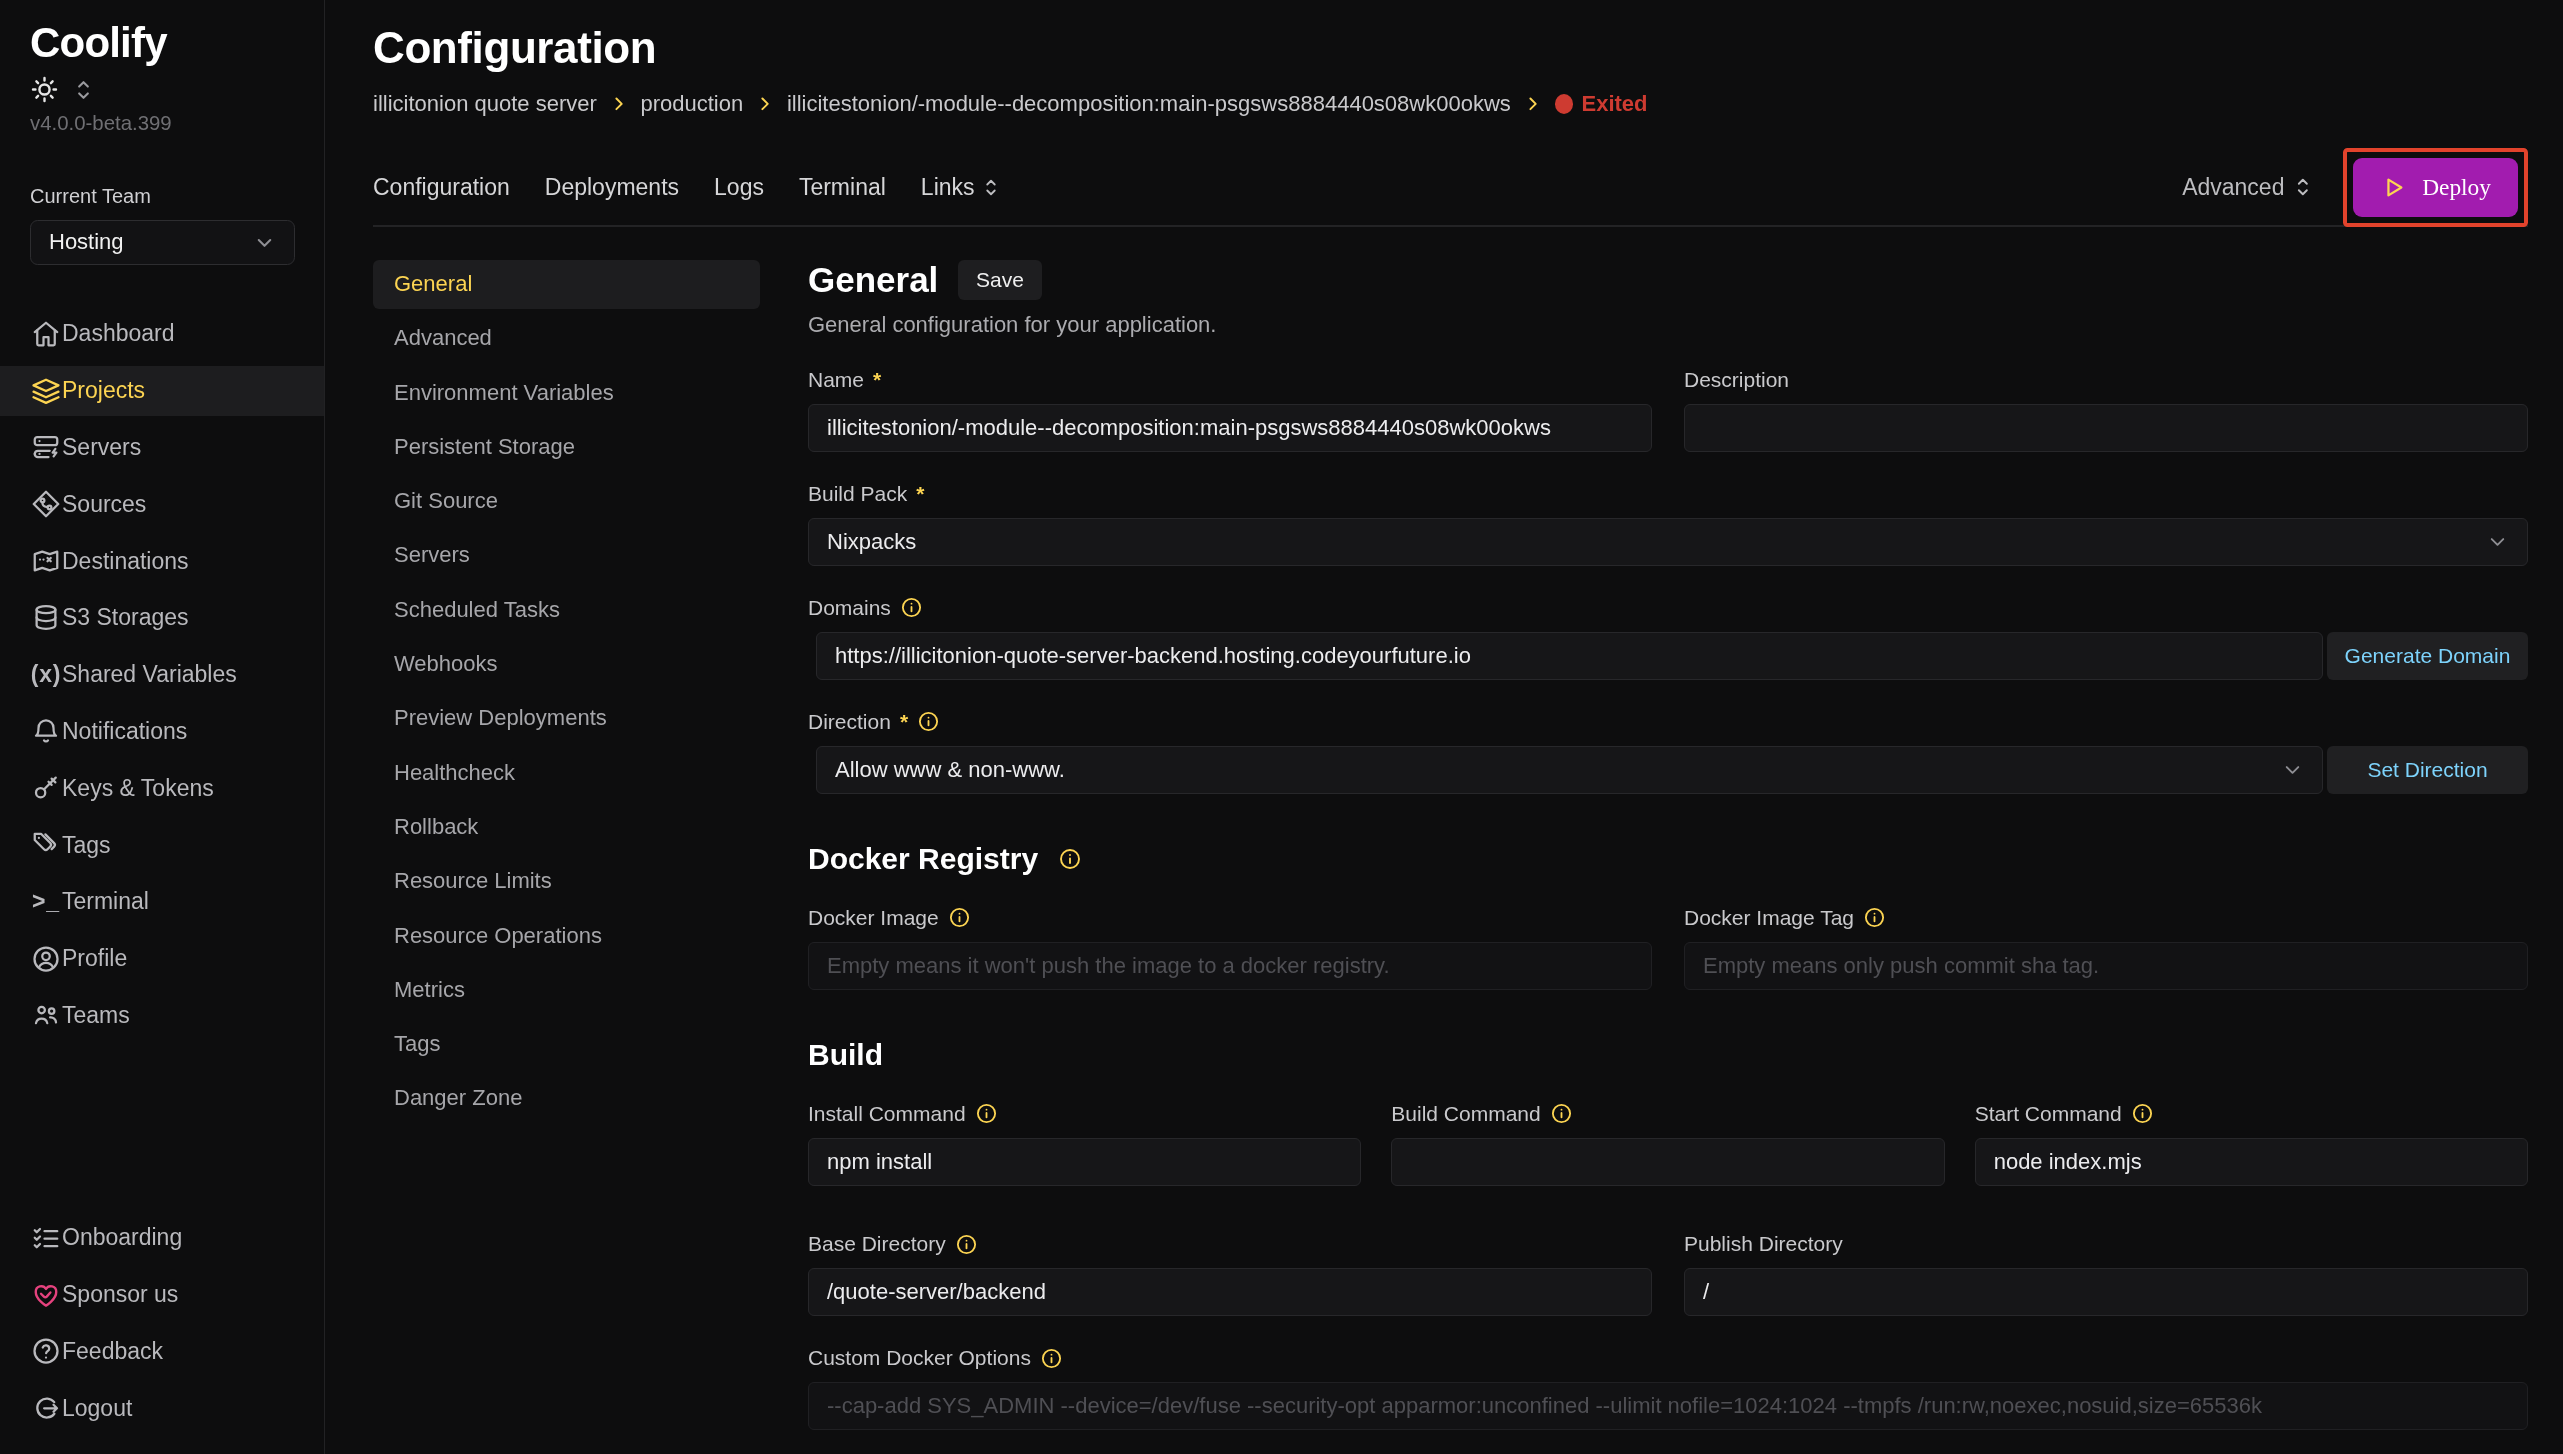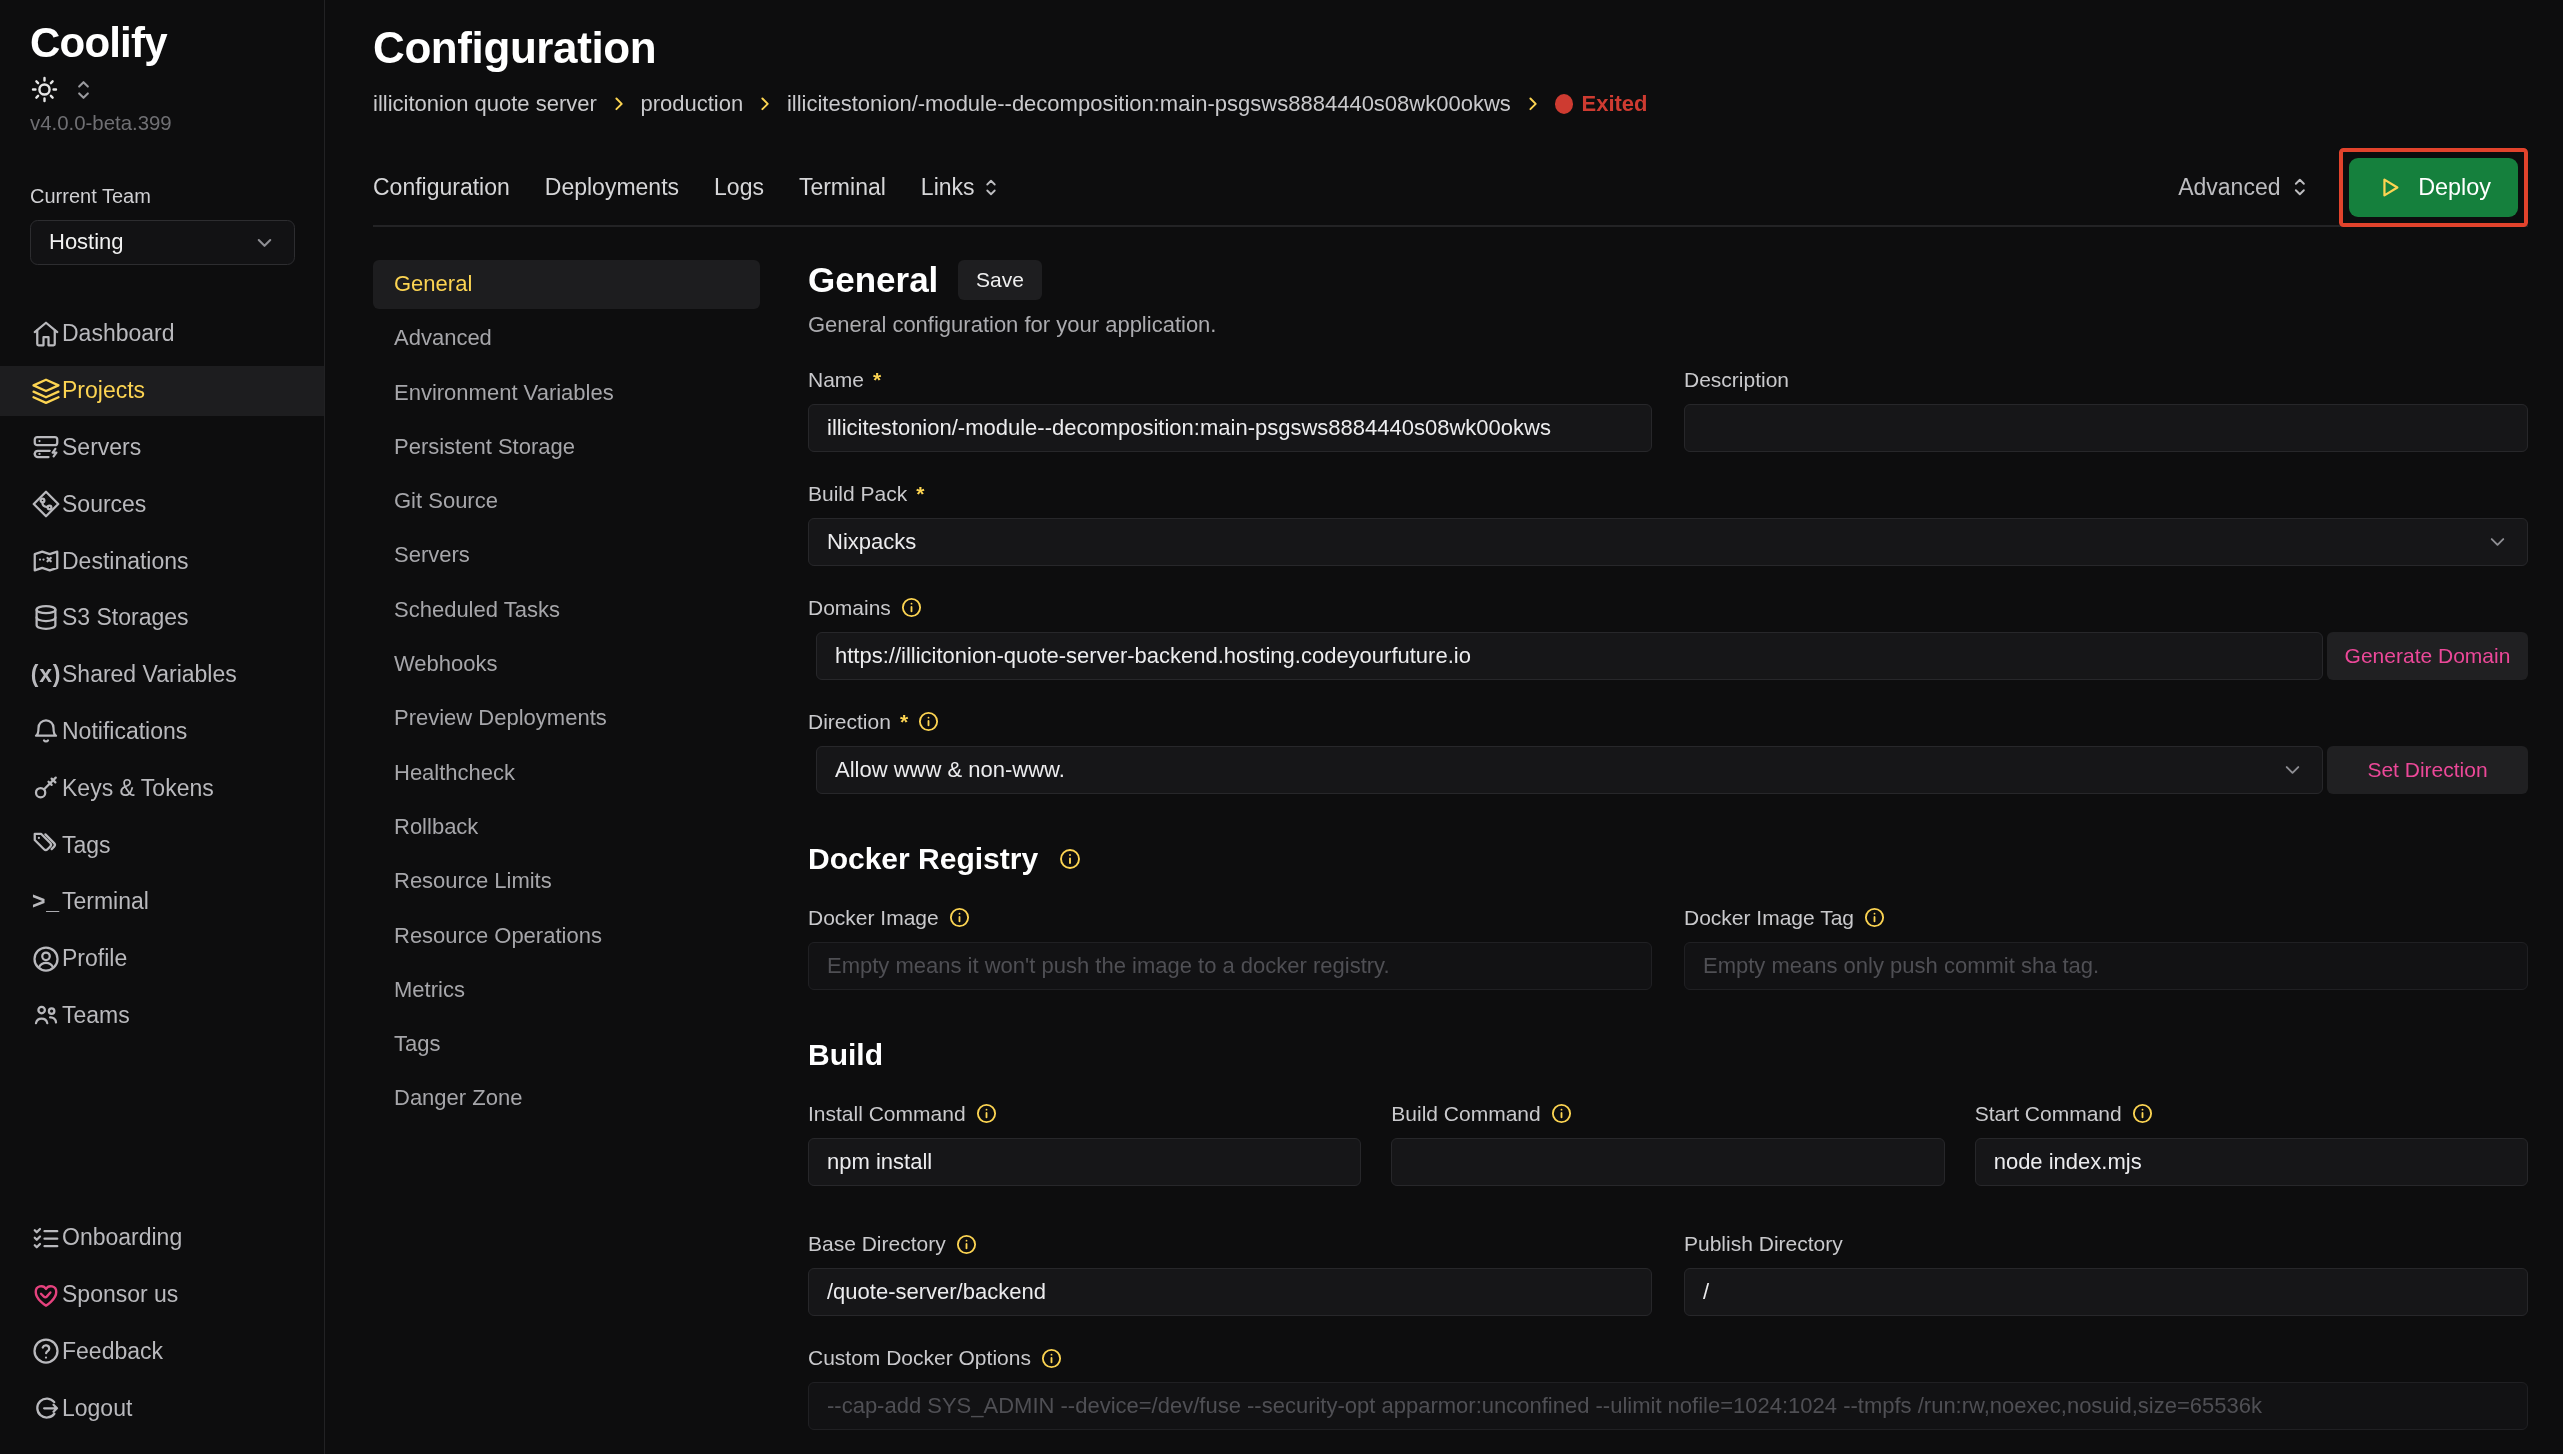--- a/index.html
+++ b/index.html
@@ -52,22 +52,22 @@
   .status-dot { width:18px; height:19.7px; border-radius:50%; background:#ce3b31; }
   .status-text { color:#ce3b31; font-weight:700; font-size:22px; }
 
   .tabs-row { margin-top:32px; display:flex; align-items:center; height:76px; }
   .tabs { display:flex; align-items:center; gap:35px; }
   .tab { font-size:23px; color:#d6d6d8; cursor:pointer; display:flex; align-items:center; gap:7.6px; white-space:nowrap; }
   .tabs-right { margin-left:auto; display:flex; align-items:center; gap:30px; }
   .advanced-ctl { display:flex; align-items:center; gap:9px; font-size:23px; color:#bdbdc0; cursor:pointer; }
   .deploy-highlight { border:4.5px solid #e2432c; border-radius:4.5px; padding:6px; }
   .deploy-btn {
-    display:flex; align-items:center; gap:15px; background:#15803d; border-radius:9px;
-    height:59px; padding:0 27px; cursor:pointer;
+    display:flex; align-items:center; gap:15px; background:#a21caf; border-radius:9px;
+    height:59px; padding:0 27px; cursor:pointer;font-family:Liberation Serif, serif;
   }
   .deploy-btn .deploy-label { font-size:23.4px; color:#ffffff; }
   .content-divider { height:1.5px; background:#232325; margin-top:0px; }
 
   .body-grid { display:flex; margin-top:33px; }
   .config-menu { width:387px; min-width:387px; display:flex; flex-direction:column; }
   .config-menu-item {
     height:49px; display:flex; align-items:center; padding:0 21px; margin-bottom:5.3px;
     font-size:22px; color:#a6a6aa; border-radius:6px; cursor:pointer; white-space:nowrap;
   }
@@ -98,21 +98,21 @@
     width:100%; height:48px; background:#161618; border:1.5px solid #27272a; border-radius:6px;
     display:flex; align-items:center; justify-content:space-between; padding:0 18px;
     font-size:22px; color:#ececee; cursor:pointer;
   }
   .selectbox .chev { color:#8e8e93; }
   .grid-2 { display:grid; grid-template-columns:1fr 1fr; column-gap:32px; }
   .grid-3 { display:grid; grid-template-columns:1fr 1fr 1fr; column-gap:30px; }
   .row-with-btn { display:grid; grid-template-columns:1fr 201px; column-gap:4px; align-items:center;padding-left:8px; }
   .action-btn {
     height:48px; background:#202022; border-radius:6px; display:flex; align-items:center; justify-content:center;
-    font-size:21px; color:#ec4899; cursor:pointer; white-space:nowrap;
+    font-size:21px; color:#7dd3fc; cursor:pointer; white-space:nowrap;
   }
   .hint-row { margin-top:13.6px; font-size:20.4px; color:#a6a6aa; }
   .hint-link { color:#d8d8da; text-decoration:underline; cursor:pointer; }
   .mt-section { margin-top:48px; }
   svg { display:block; }
 </style>
 </head>
 <body>
 
 <div class="app">

